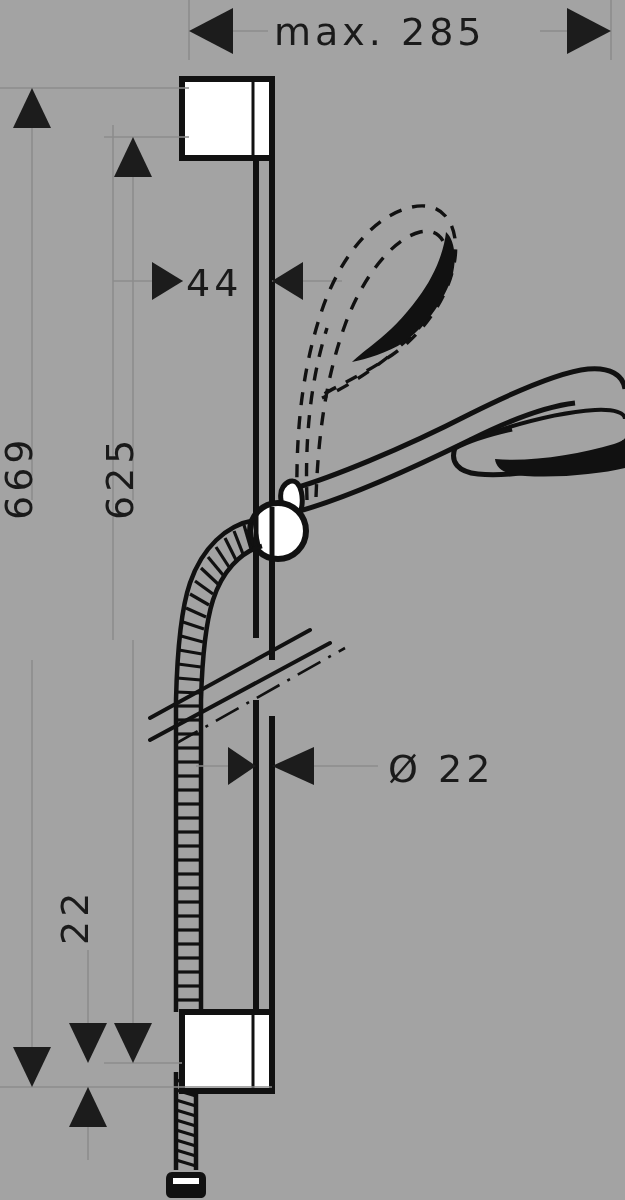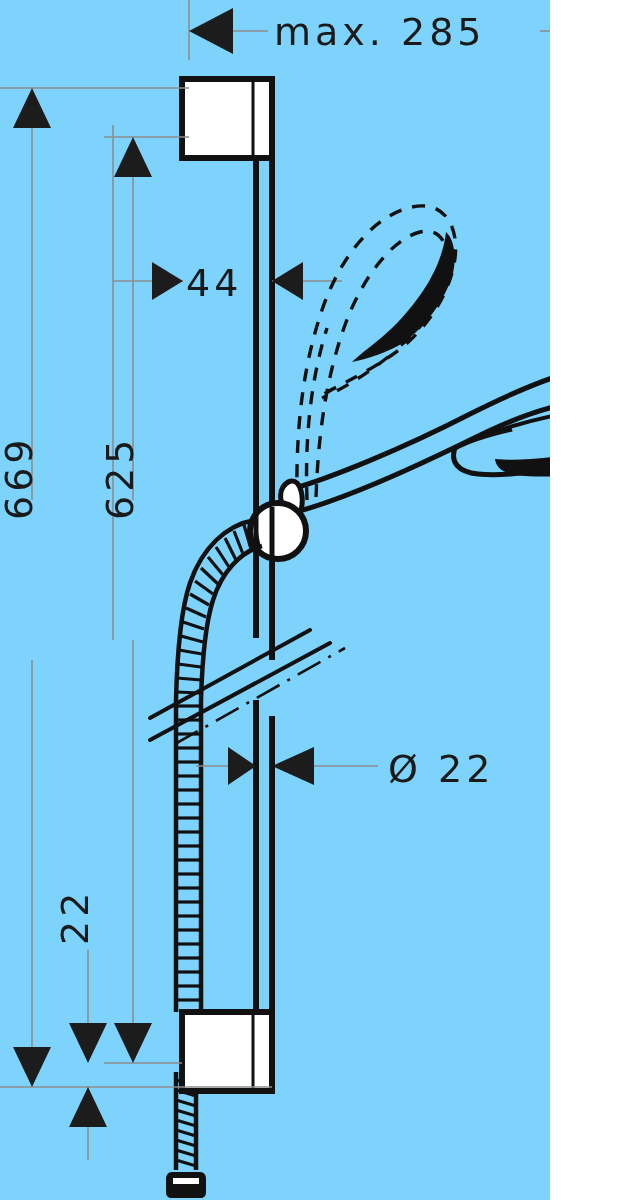--- a/index.html
+++ b/index.html
@@ -5,23 +5,23 @@
   html, body {
     margin: 0;
     padding: 0;
     background: #ffffff;
   }
   body {
     font-family: "DejaVu Sans", sans-serif;
   }
   #drawing-root {
     position: relative;
-    width: 550px;
+    width: 625px;
     height: 1200px;
-    background: #7dd3fc;
+    background: #a3a3a3;
     overflow: hidden;
   }
   #drawing-svg {
     position: absolute;
     left: 0;
     top: 0;
     width: 625px;
     height: 1200px;
     display: block;
   }

